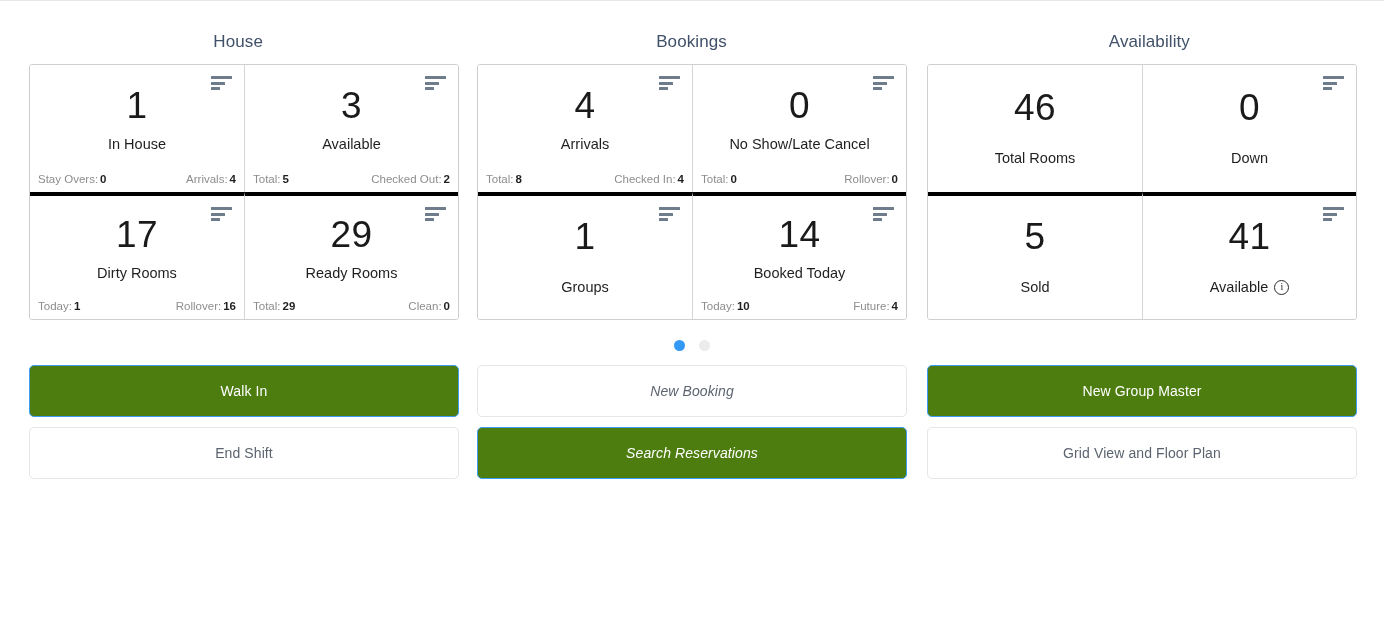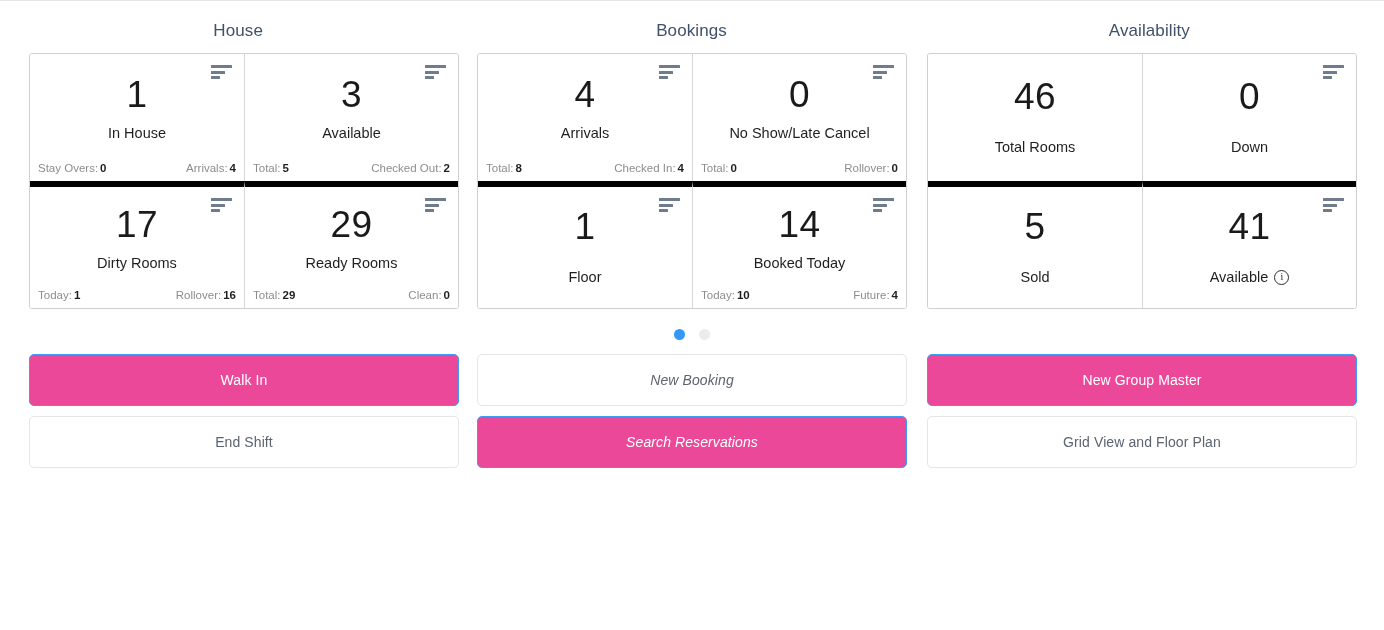--- a/index.html
+++ b/index.html
@@ -17,21 +17,21 @@
   }
   .top-rule {
     position: absolute;
     top: 0; left: 0;
     width: 1384px;
     height: 1px;
     background: #e6e6e6;
   }
   .page {
     position: absolute;
-    top: 1px; left: 0;
+    top: 12px; left: 0;
     width: 1384px;
   }
 
   
   .headers {
     display: flex;
     padding-top: 20px;
   }
   .col-head {
     text-align: center;
@@ -66,21 +66,21 @@
   .tile {
     width: 50%;
     height: 127px;
     box-sizing: border-box;
     position: relative;
     display: flex;
     flex-direction: column;
     background: #fff;
   }
   .tile.rt { border-left: 1px solid #d6d6d6; }
-  .tile.bt { border-top: 6px solid #000000; }
+  .tile.bt { border-top: 4px solid #000000; }
 
   .tile-icon {
     position: absolute;
     top: 11px;
     right: 12px;
     width: 21px;
     height: 14px;
   }
   .tile-icon i {
     display: block;
@@ -191,21 +191,21 @@
     justify-content: center;
     font-size: 14px;
     letter-spacing: .1px;
     cursor: pointer;
     user-select: none;
   }
   .btn + .btn { margin-left: 18px; }
   .btn.mid { margin-left: 18px; font-style: italic; }
   .btn.right { margin-left: 20px; }
   .btn.primary {
-    background: #ec4899;
+    background: #4d7c0f;
     color: #ffffff;
     border: 1px solid #3a9df6;
   }
   .btn.outline {
     background: #ffffff;
     color: #5c6470;
     border: 1px solid #e4e6e8;
   }
 </style>
 </head>
@@ -326,21 +326,21 @@
       </div>
 
       <div class="tile bt">
         <div class="tile-icon">
             <i></i>
             <i></i>
             <i></i>
           </div>
         <div class="tile-body no-footer">
           <div class="tile-value">1</div>
-          <div class="tile-label">Floor</div>
+          <div class="tile-label">Groups</div>
         </div>
       </div>
 
       <div class="tile rt bt">
         <div class="tile-icon">
             <i></i>
             <i></i>
             <i></i>
           </div>
         <div class="tile-body">

